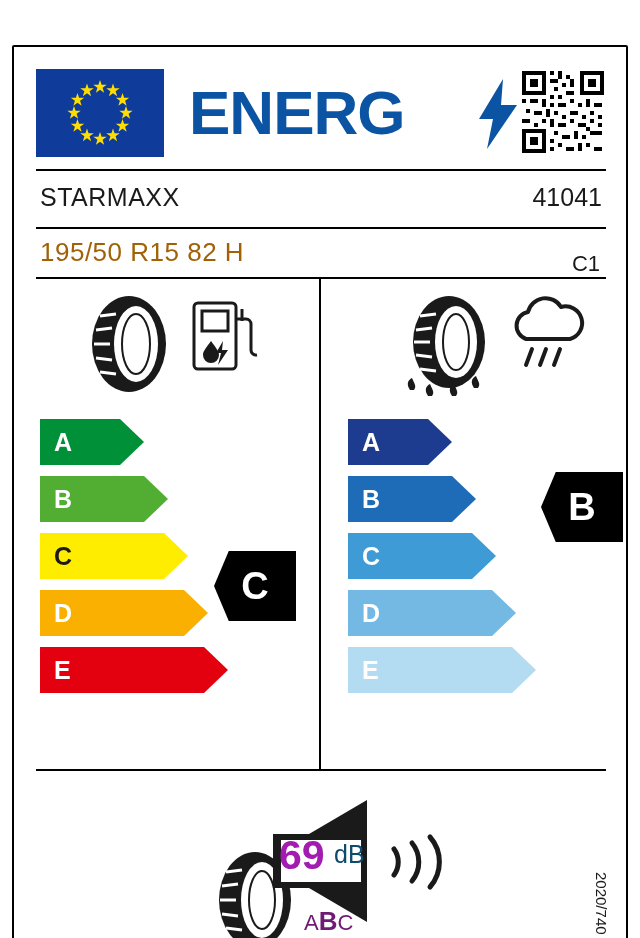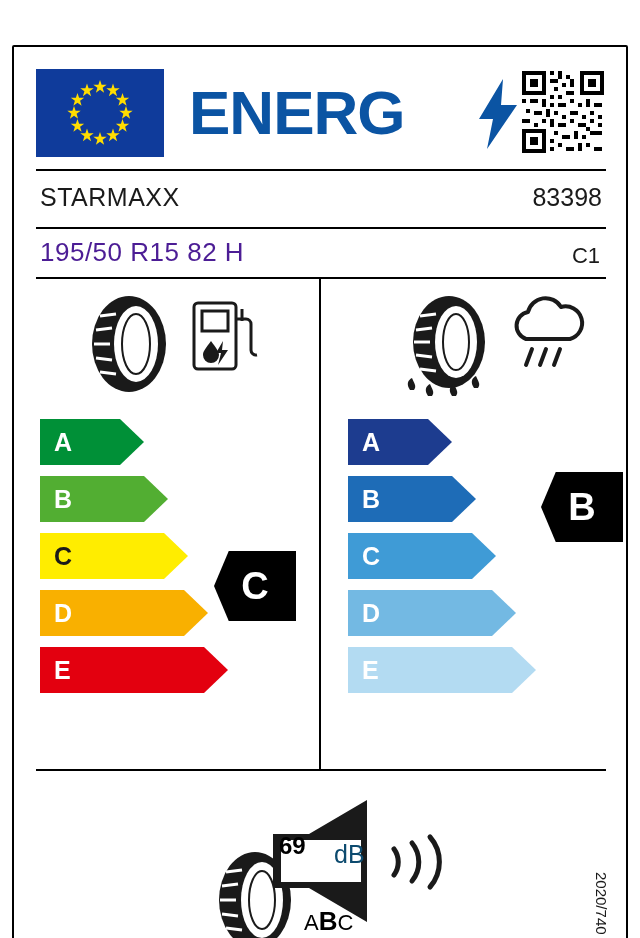--- a/index.html
+++ b/index.html
@@ -91,27 +91,27 @@
     right: 24px;
     top: 136px;
     font-size: 25px;
     color: #1a1a1a;
   }
   .tyre-size {
     position: absolute;
     left: 26px;
     top: 190px;
     font-size: 26px;
-    color: #4c1d95;
+    color: #a16207;
     letter-spacing: 0.5px;
   }
   .class-code {
     position: absolute;
     right: 26px;
-    top: 196px;
+    top: 204px;
     font-size: 22px;
     color: #1a1a1a;
   }
 
   
   .vline {
     position: absolute;
     left: 305px;
     top: 232px;
     width: 0;
@@ -177,33 +177,33 @@
   
   .noise-wrap {
     position: absolute;
     left: 0;
     top: 735px;
     width: 100%;
     height: 180px;
   }
   .db-value {
     position: absolute;
-    font-size: 24px;
+    font-size: 41px;
     font-weight: bold;
-    color: #000000;
+    color: #a21caf;
   }
   .db-unit {
     position: absolute;
     font-size: 25px;
     color: #0c4a6e;
   }
   .abc {
     position: absolute;
     font-size: 22px;
-    color: #000000;
+    color: #701a75;
   }
   .abc b { font-size: 26px; }
 
   .rev-date {
     position: absolute;
     right: 16px;
     bottom: 22px;
     font-size: 15px;
     color: #1a1a1a;
     writing-mode: vertical-rl;
@@ -336,21 +336,21 @@
           <rect x="66" y="58" width="4" height="4"></rect>
           <rect x="78" y="62" width="4" height="4"></rect>
         </g>
       </svg>
     </div>
   </div>
 
   <div class="hline" style="top:122px"></div>
 
   <div class="brand">STARMAXX</div>
-  <div class="serial">83398</div>
+  <div class="serial">41041</div>
 
   <div class="hline" style="top:180px"></div>
 
   <div class="tyre-size">195/50 R15 82 H</div>
   <div class="class-code">C1</div>
 
   <div class="hline" style="top:230px"></div>
 
   <div class="vline"></div>
 

